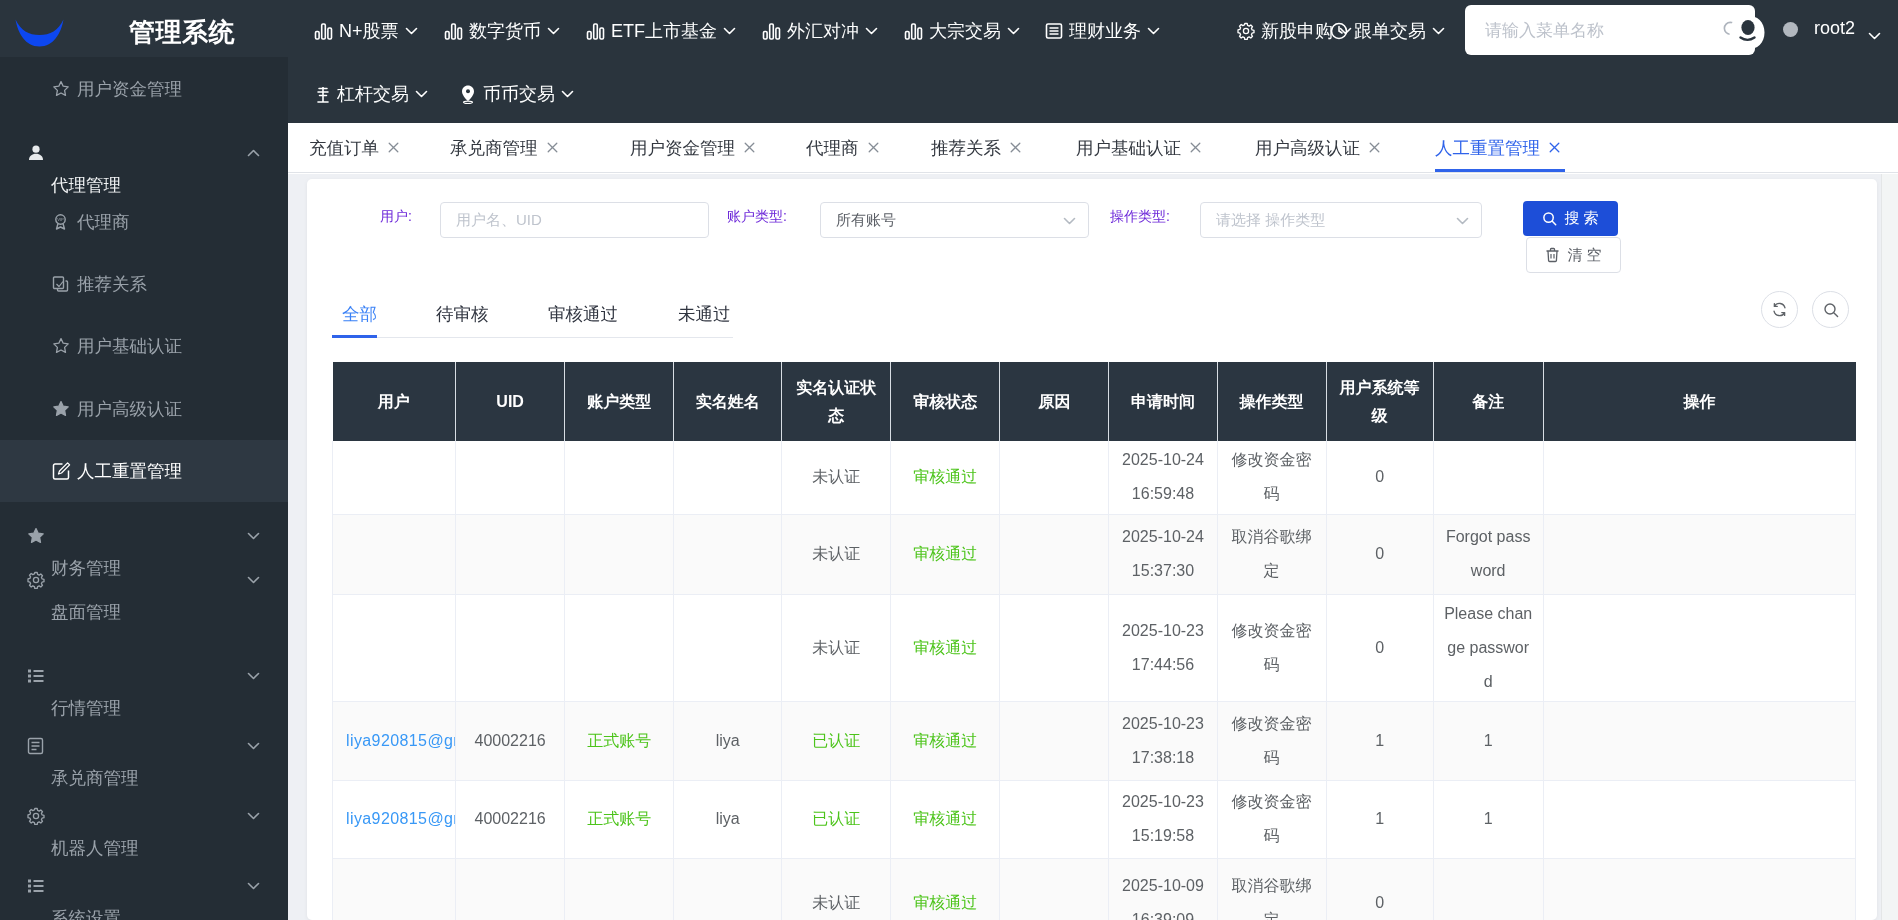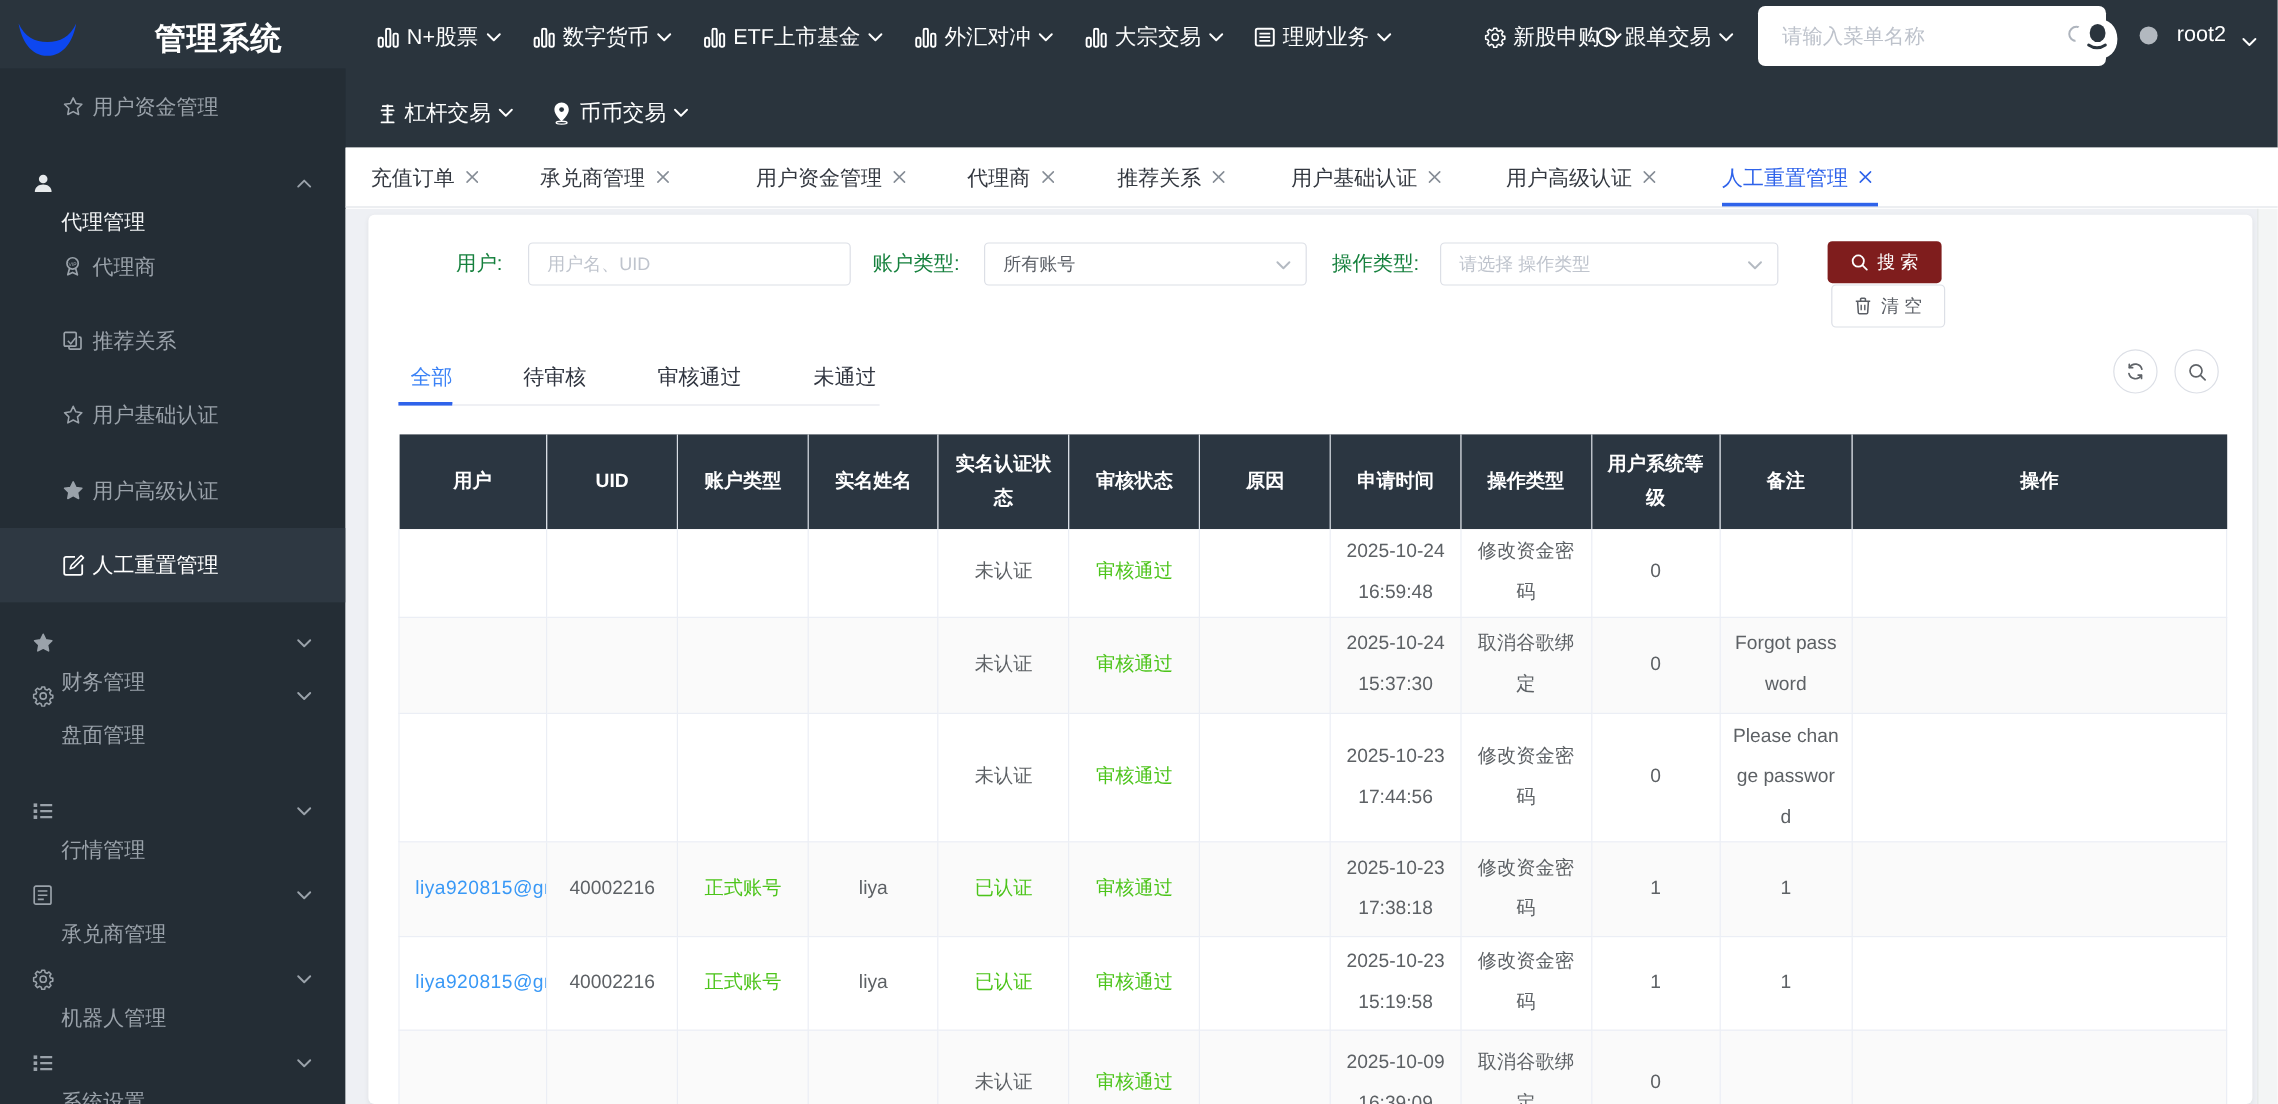--- a/index.html
+++ b/index.html
@@ -25,26 +25,26 @@
 .whitetx { color:#f2f4f5; }
 #tabbar { position:absolute; left:288px; top:123px; width:1610px; height:50px; background:#fff; border-bottom:1px solid #e0e3e8; }
 .ttab { position:absolute; top:0; height:49px; display:flex; align-items:center; gap:9px; font-size:17.5px; color:#333840; white-space:nowrap; }
 .ttab .x { color:#868d96; line-height:0; display:flex; }
 .ttab.act { color:#2f63ea; }
 .ttab.act .x { color:#2f63ea; }
 #tab-underline { position:absolute; left:1147px; top:46px; width:130px; height:3px; background:#2f63ea; }
 #mainbg { position:absolute; left:288px; top:174px; width:1593px; height:746px; background:#eef0f4; }
 #scrollstrip { position:absolute; left:1881px; top:174px; width:17px; height:746px; background:#f3f5f5; border-left:1px solid #e4e6e7; }
 #card { position:absolute; left:307px; top:179px; width:1570px; height:741px; background:#fff; border-radius:5px; box-shadow:0 1px 4px rgba(0,0,0,0.06); overflow:hidden; }
-.flabel { position:absolute; font-size:17px; color:#15803d; top:29px; }
+.flabel { position:absolute; font-size:14px; color:#6d28d9; top:29px; }
 .finput { position:absolute; top:23px; height:36px; border:1px solid #dcdfe6; border-radius:4px; background:#fff; }
 .finput .ph { position:absolute; left:15px; top:8px; color:#bfc4cd; font-size:15px; }
 .finput .tx { position:absolute; left:15px; top:8px; color:#5b5f66; font-size:15px; }
 .finput .ca { position:absolute; right:12px; top:14px; line-height:0; }
-#btn-search { position:absolute; left:1216px; top:22px; width:95px; height:35px; background:#7f1d1d; border-radius:4px; color:#fff; font-size:15px; display:flex; align-items:center; justify-content:center; gap:7px; }
+#btn-search { position:absolute; left:1216px; top:22px; width:95px; height:35px; background:#1d4ed8; border-radius:4px; color:#fff; font-size:15px; display:flex; align-items:center; justify-content:center; gap:7px; }
 #btn-clear { position:absolute; left:1219px; top:58px; width:95px; height:36px; background:#fff; border:1px solid #dcdfe6; border-radius:4px; color:#5b5f66; font-size:15px; display:flex; align-items:center; justify-content:center; gap:7px; }
 .itab { position:absolute; top:123px; font-size:17.5px; color:#303540; }
 .itab.act { color:#3b82f6; }
 #itab-line { position:absolute; left:25px; top:156px; width:45px; height:3px; background:#2f63ea; }
 #itab-gray { position:absolute; left:70px; top:158px; width:356px; height:1px; background:#e4e7ed; }
 .cbtn { position:absolute; top:112px; width:37px; height:37px; border:1px solid #dcdfe6; border-radius:50%; background:#fff; display:flex; align-items:center; justify-content:center; }
 #tbl { position:absolute; left:25px; top:183px; width:1524px; border-collapse:collapse; table-layout:fixed; }
 #tbl th { background:#2b3641; color:#fff; font-size:16px; font-weight:bold; text-align:center; border-right:1px solid #d8dde3; height:79px; line-height:28px; padding:0 10px; }
 #tbl th:last-child { border-right:none; }
 #tbl td { font-size:16px; color:#5d6165; text-align:center; border-right:1px solid #ebeef5; border-bottom:1px solid #ebeef5; padding:2px 10px; line-height:34px; word-break:break-all; vertical-align:middle; background:#fff; }

